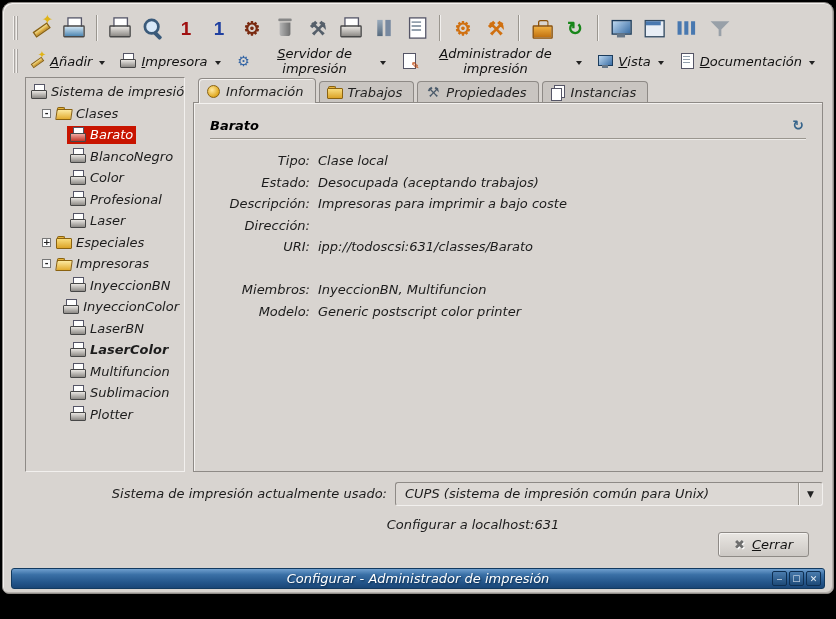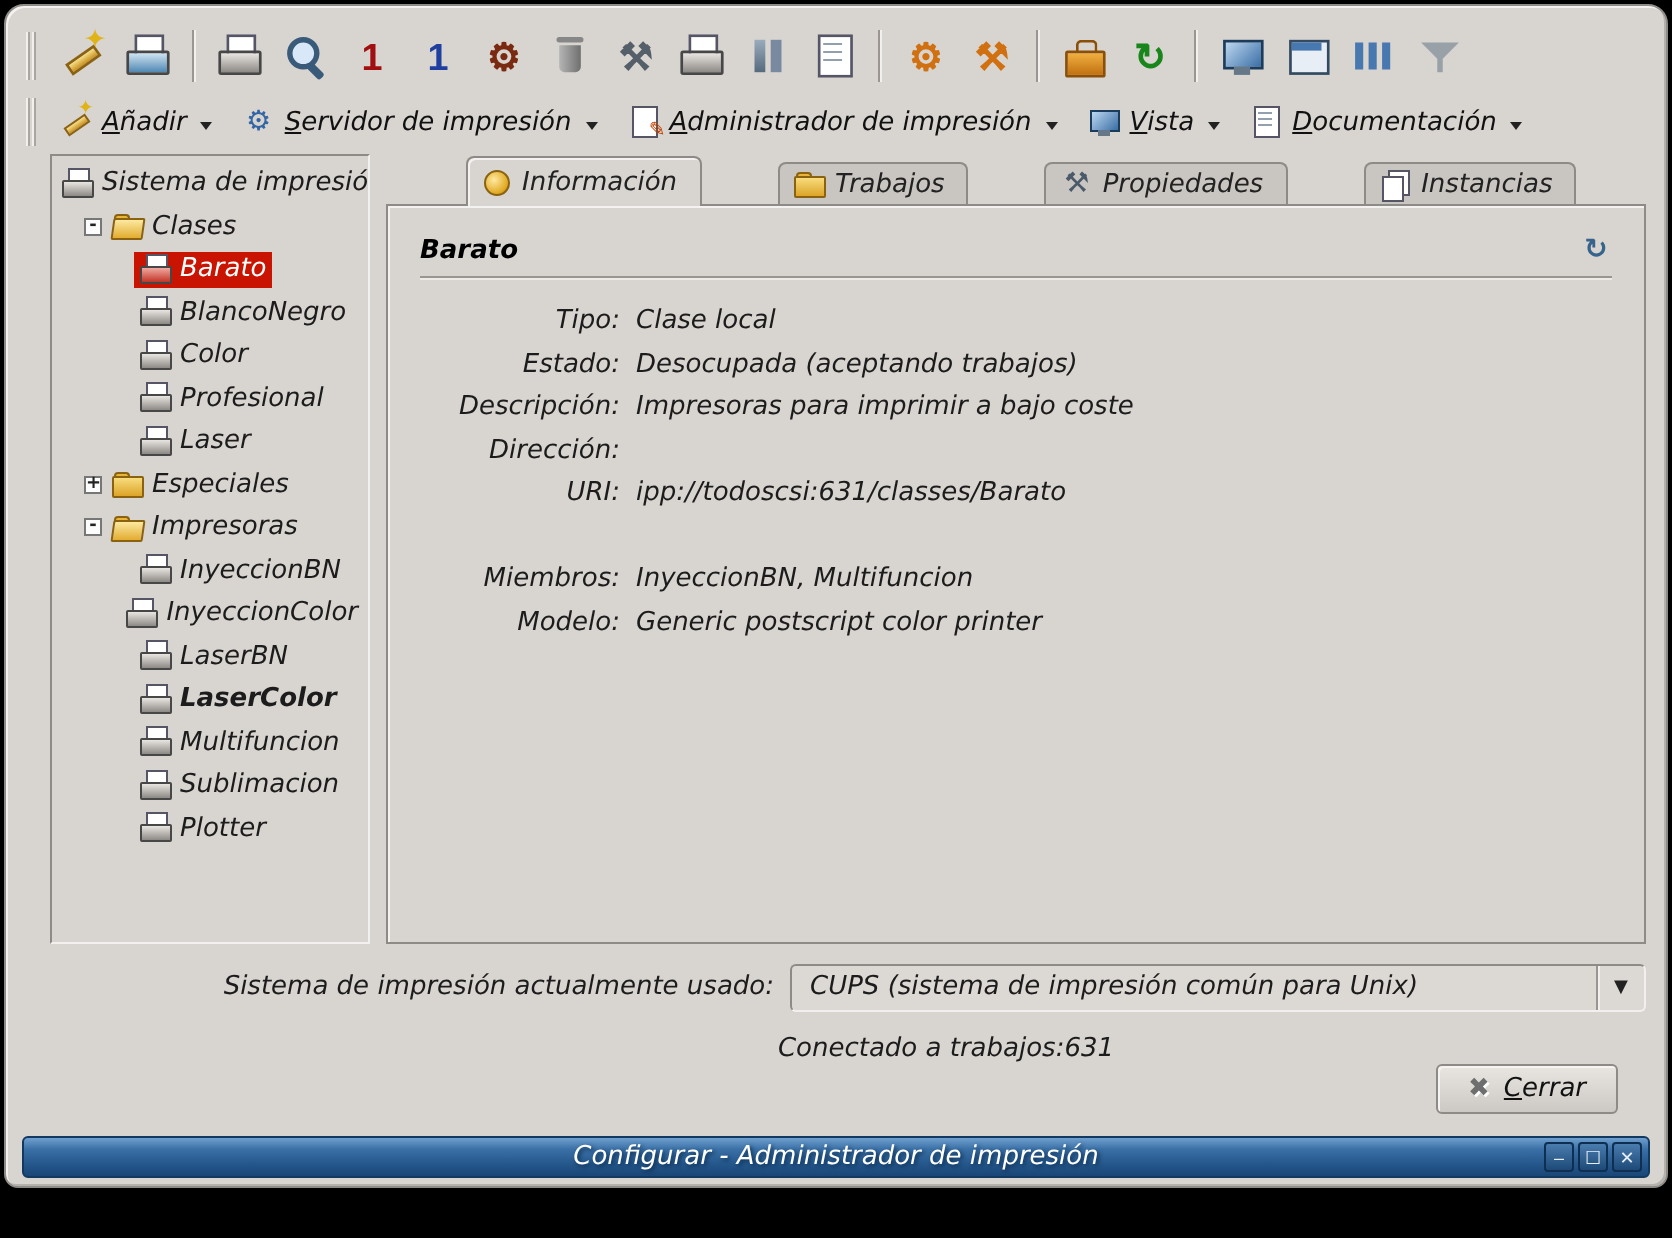--- a/index.html
+++ b/index.html
@@ -89,21 +89,21 @@
   .hl{display:flex;align-items:center;gap:4px;padding:1px 3px;}
   .trow.selected .hl{background:#c81400;}
   .trow.selected .tlabel{color:#fff;}
   .trow.bold .tlabel{font-weight:bold;}
   .tlabel{font-size:13px;}
 
   .right{flex:1;display:flex;flex-direction:column;min-width:0;}
   .tabbar{display:flex;align-items:flex-end;height:25px;padding-left:5px;gap:3px;}
   .tab{display:flex;align-items:center;gap:5px;padding:2px 11px 2px 7px;background:#c9c5c1;
     border:1px solid #8e8a86;border-bottom:none;border-radius:4px 4px 0 0;font:inherit;font-style:italic;
-    font-size:13px;height:21px;position:relative;color:#222;margin-left:35px;}
+    font-size:13px;height:21px;position:relative;color:#222;}
   .tab.active{background:#d8d4d0;height:25px;box-shadow:inset 1px 1px 0 #f4f2f0;z-index:2;margin-bottom:-1px;}
   .content{flex:1;border:1px solid #8e8a86;box-shadow:inset 1px 1px 0 #f4f2f0;background:#d8d4d0;
     padding:14px 16px;position:relative;overflow:hidden;z-index:1;}
   .info-head{display:flex;align-items:center;justify-content:space-between;}
   .info-title{font-weight:bold;font-size:13px;color:#000;}
   .rule{border:none;border-top:1px solid #9a968f;border-bottom:1px solid #edebe8;margin:5px 0 13px;}
   .irow{display:flex;min-height:21.5px;font-size:13px;align-items:baseline;}
   .ilabel{width:100px;text-align:right;flex-shrink:0;}
   .ivalue{margin-left:8px;white-space:nowrap;}
 
@@ -205,20 +205,25 @@
       <button class="tbtn">
         <span class="icon ic-funnel"></span>
       </button>
     </div>
 
   <div class="toolbar-menu" id="menubar">
     <span class="tgrip"></span>
   <button class="mbtn">
         <span class="icon ic-wand"></span>
         <span class="mlabel">Añadir</span>
+        <span class="mdrop"></span>
+      </button>
+      <button class="mbtn">
+        <span class="icon ic-printer"></span>
+        <span class="mlabel">Impresora</span>
         <span class="mdrop"></span>
       </button>
       <button class="mbtn">
         <span class="icon ic-glyph" style="color: rgb(52, 101, 164);">⚙</span>
         <span class="mlabel">Servidor de impresión</span>
         <span class="mdrop"></span>
       </button>
       <button class="mbtn">
         <span class="icon ic-doc-edit"></span>
         <span class="mlabel">Administrador de impresión</span>
@@ -430,21 +435,21 @@
   </div>
 
   <div class="combo-row">
     <span class="combo-label">Sistema de impresión actualmente usado:</span>
     <div class="combo">
       <span class="combo-text">CUPS (sistema de impresión común para Unix)</span>
       <span class="combo-arrow"></span>
     </div>
   </div>
 
-  <div class="status">Conectado a trabajos:631</div>
+  <div class="status">Configurar a localhost:631</div>
 
   <div class="close-row">
     <button class="btn">
       <span class="btn-x icon" style="width:auto;height:auto;"></span>
       <span class="btn-label">Cerrar</span>
     </button>
   </div>
 
   <div class="titlebar">
     <span class="tb-title">Configurar - Administrador de impresión</span>

